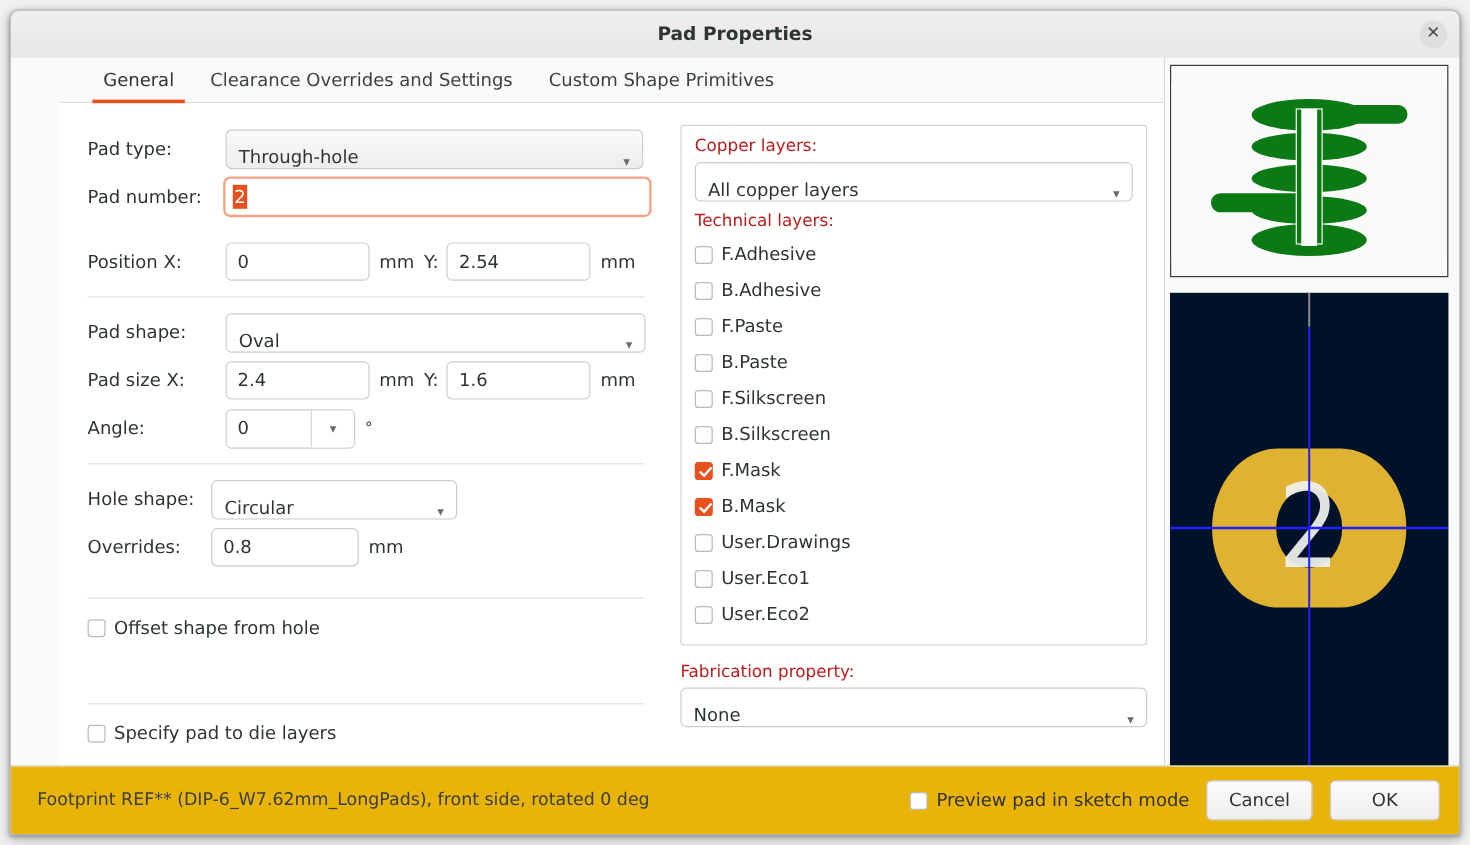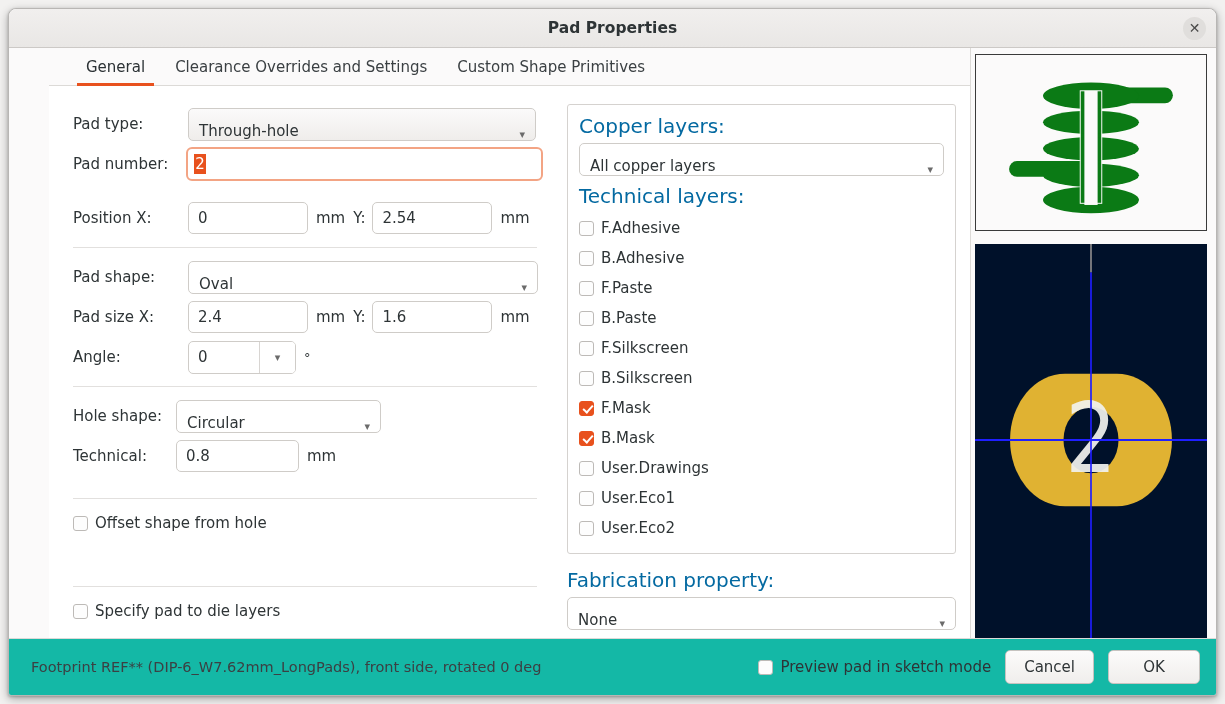--- a/index.html
+++ b/index.html
@@ -254,21 +254,21 @@
     transform: rotate(42deg);
   }
   .cblabel { font-size: 15px; color: #2e3436; white-space: nowrap; }
   
   #layers-box {
     border: 1px solid #d5d2cf;
     border-radius: 3px;
     padding: 9px 11px 10px 11px;
     background: #ffffff;
   }
-  .grp-lbl { font-size: 20px; color: #0369a1; margin-bottom: 5px; }
+  .grp-lbl { font-size: 14px; color: #b91c1c; margin-bottom: 5px; }
   
   #right-pane {
     flex: 1 1 auto;
     display: flex;
     flex-direction: column;
     min-height: 0;
     background: #fbfafa;
     padding: 6px 9px 0 4px;
   }
   #stack-preview {
@@ -282,21 +282,21 @@
     margin-top: 13px;
     flex: 1 1 auto;
     background: #00112a;
     overflow: hidden;
     min-height: 0;
   }
   
   #footer {
     flex: 0 0 auto;
     height: 57px;
-    background: #14b8a6;
+    background: #eab308;
     border-top: 1px solid #dcdad7;
     display: flex;
     align-items: center;
     padding: 0 16px 0 22px;
   }
   #status-text {
     font-size: 14.5px;
     color: #3b4043;
     white-space: nowrap;
   }
@@ -416,21 +416,21 @@
 
           <div class="row">
             <div class="lbl" style="width:103px">Hole shape:</div>
             <div class="combo plain" style="width:205px">
               <span>Circular</span>
               <span class="caret">▾</span>
             </div>
           </div>
 
           <div class="row">
-            <div class="lbl" style="width:103px">Technical:</div>
+            <div class="lbl" style="width:103px">Overrides:</div>
             <div class="txtinput" style="width:123px;display:flex;align-items:center">
               <span>0.8</span>
             </div>
             <span class="unit">mm</span>
           </div>
 
           <div class="sep" style="margin-top:22px"></div>
 
           <div class="cbrow" style="margin-top:6px">
             <span class="cb"></span>

